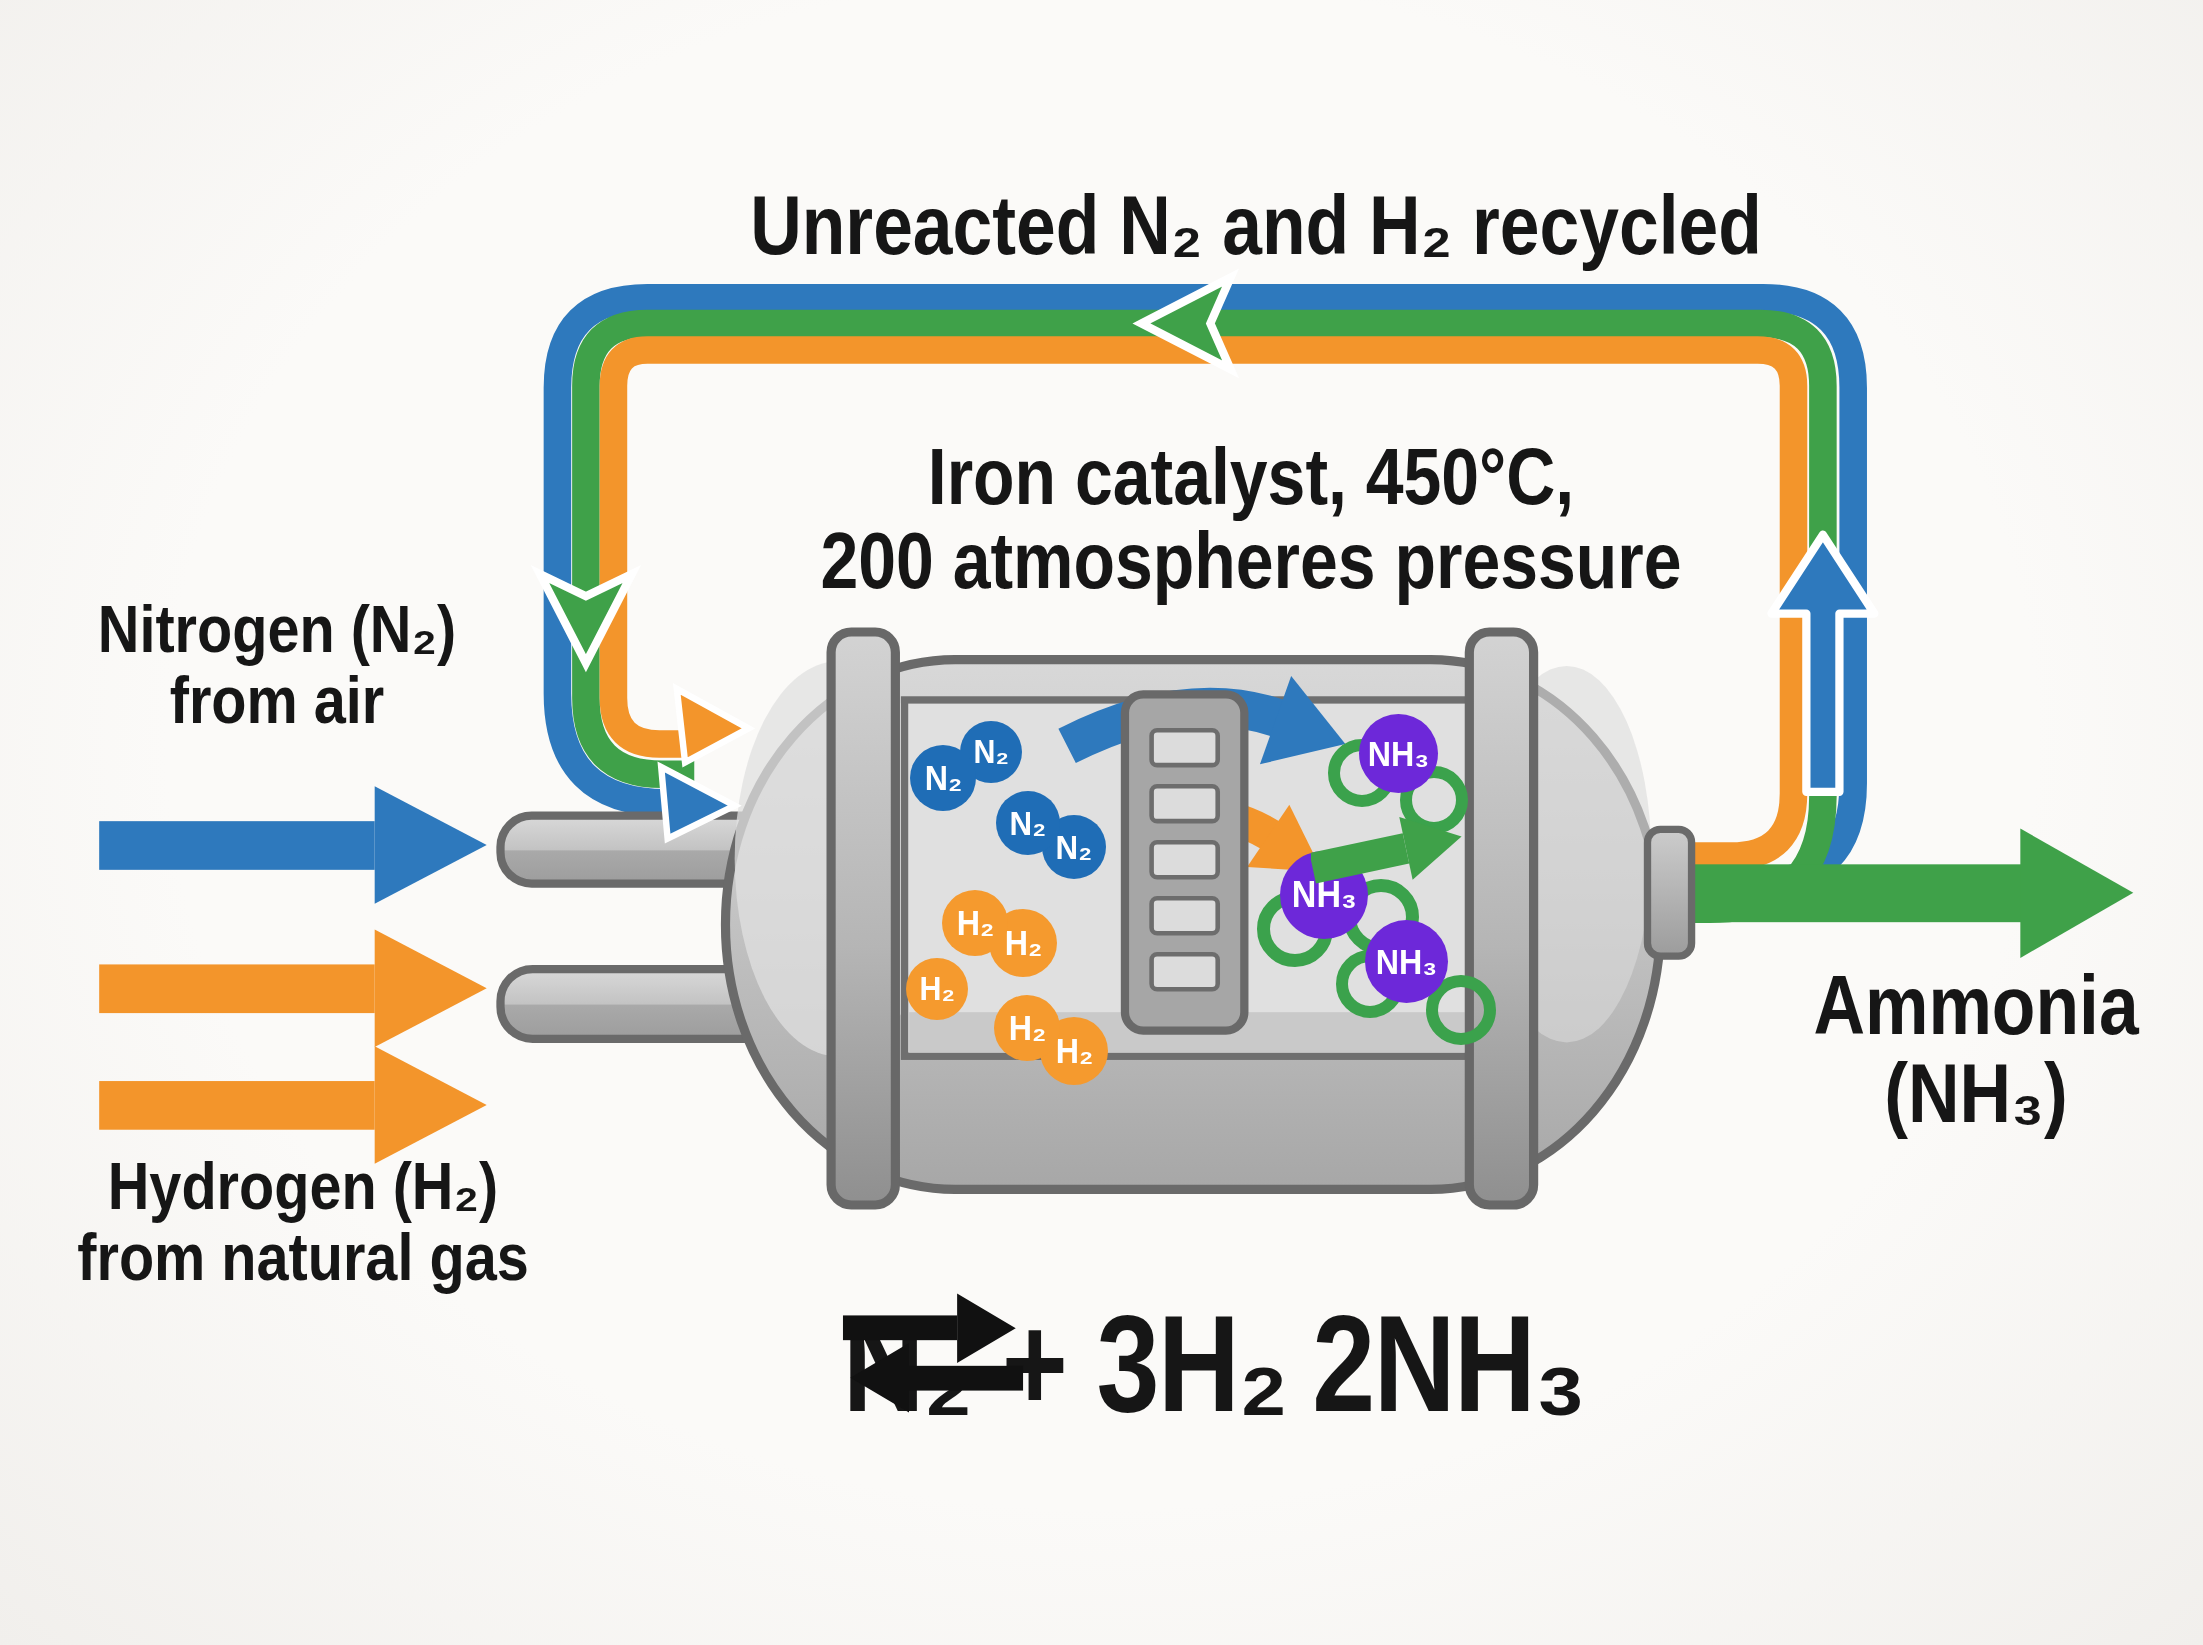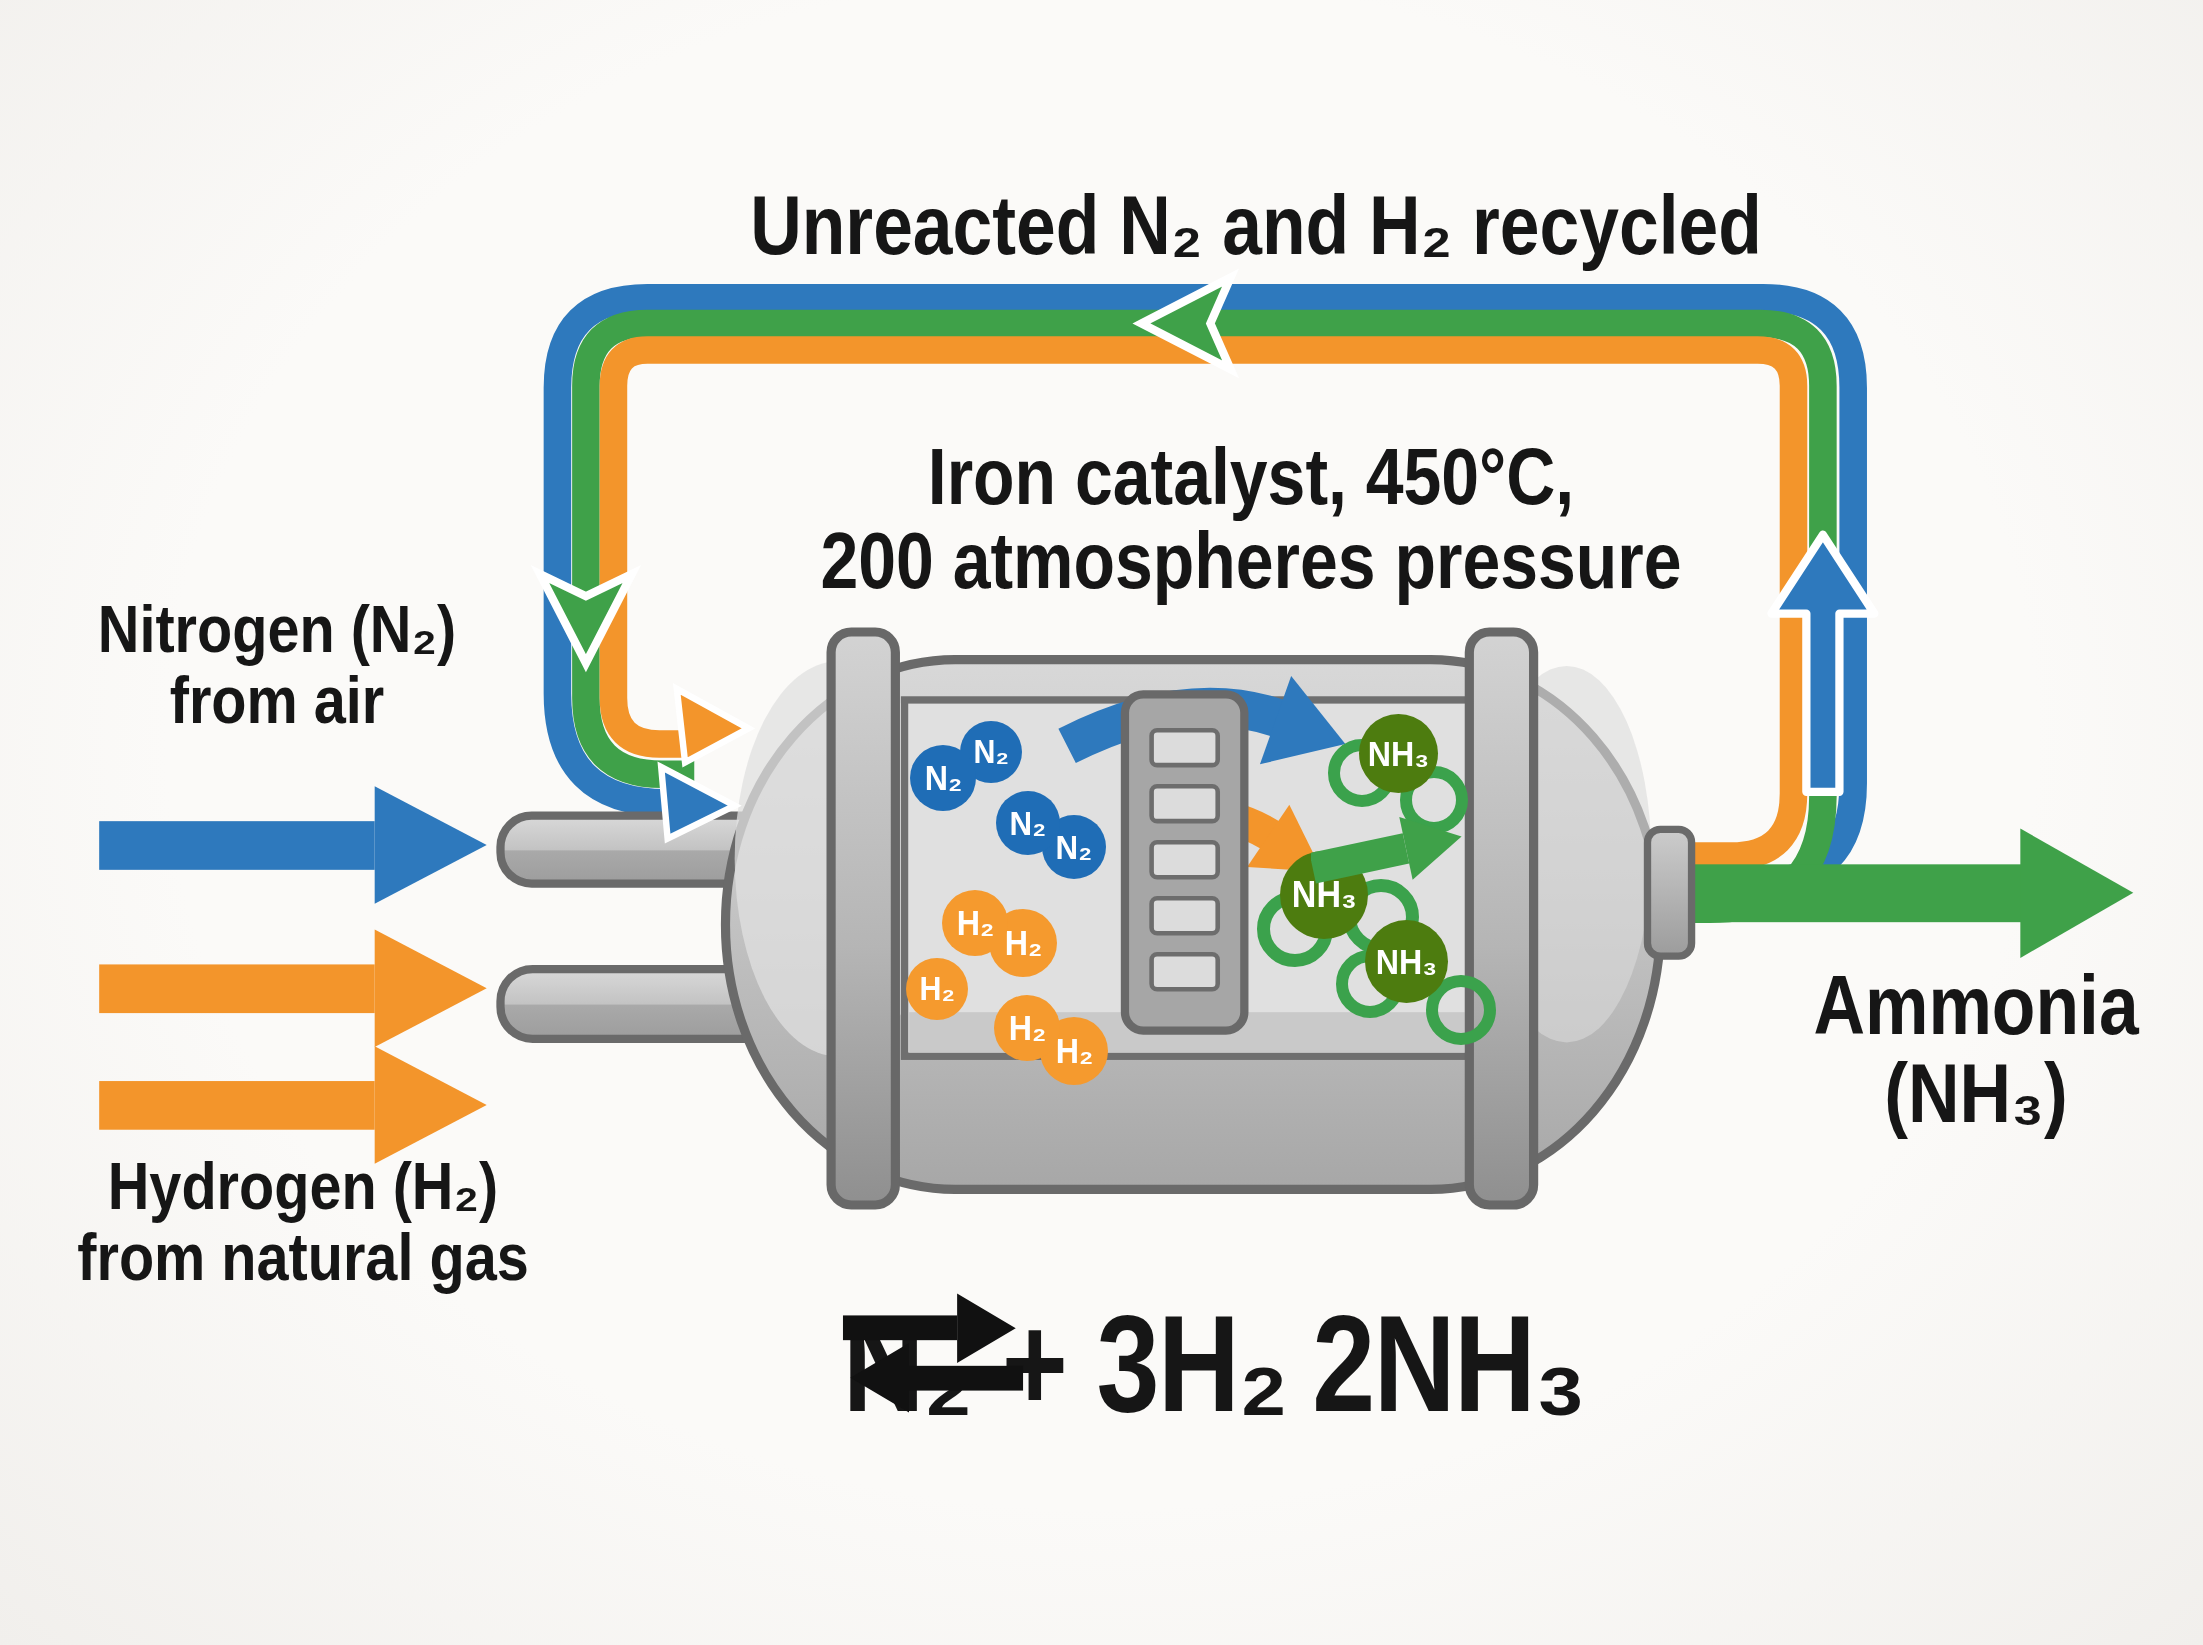--- a/index.html
+++ b/index.html
@@ -11,21 +11,21 @@
   #stage{position:absolute;inset:0;}
   svg{position:absolute;left:0;top:0;}
   .txt{position:absolute;font-weight:700;text-align:center;white-space:nowrap;
        transform:translateX(-50%) scaleX(0.86);transform-origin:50% 0;line-height:1.06;}
   .mol{position:absolute;border-radius:50%;display:flex;align-items:center;justify-content:center;
        color:#fff;font-weight:700;z-index:30;}
   .mol span{transform:scaleX(.92);}
   .ear{position:absolute;border-radius:50%;background:transparent;z-index:29;}
   .n2{background:#1f6db6;}
   .h2{background:#f59a2e;}
-  .nh3{background:#4d7c0f;text-align:center;}
+  .nh3{background:#6d28d9;text-align:center;}
   #equation{position:absolute;left:1214px;top:1284px;display:flex;align-items:center;gap:31px;
        font-weight:700;font-size:138px;transform:translateX(-50%) scaleX(0.82);transform-origin:50% 0;}
   #equation .eqtxt{white-space:nowrap;letter-spacing:-1.8px;}
 </style>
 </head>
 <body>
 
 <div id="stage">
 
 <svg width="2204" height="1646" viewBox="0 0 2400 1792">

